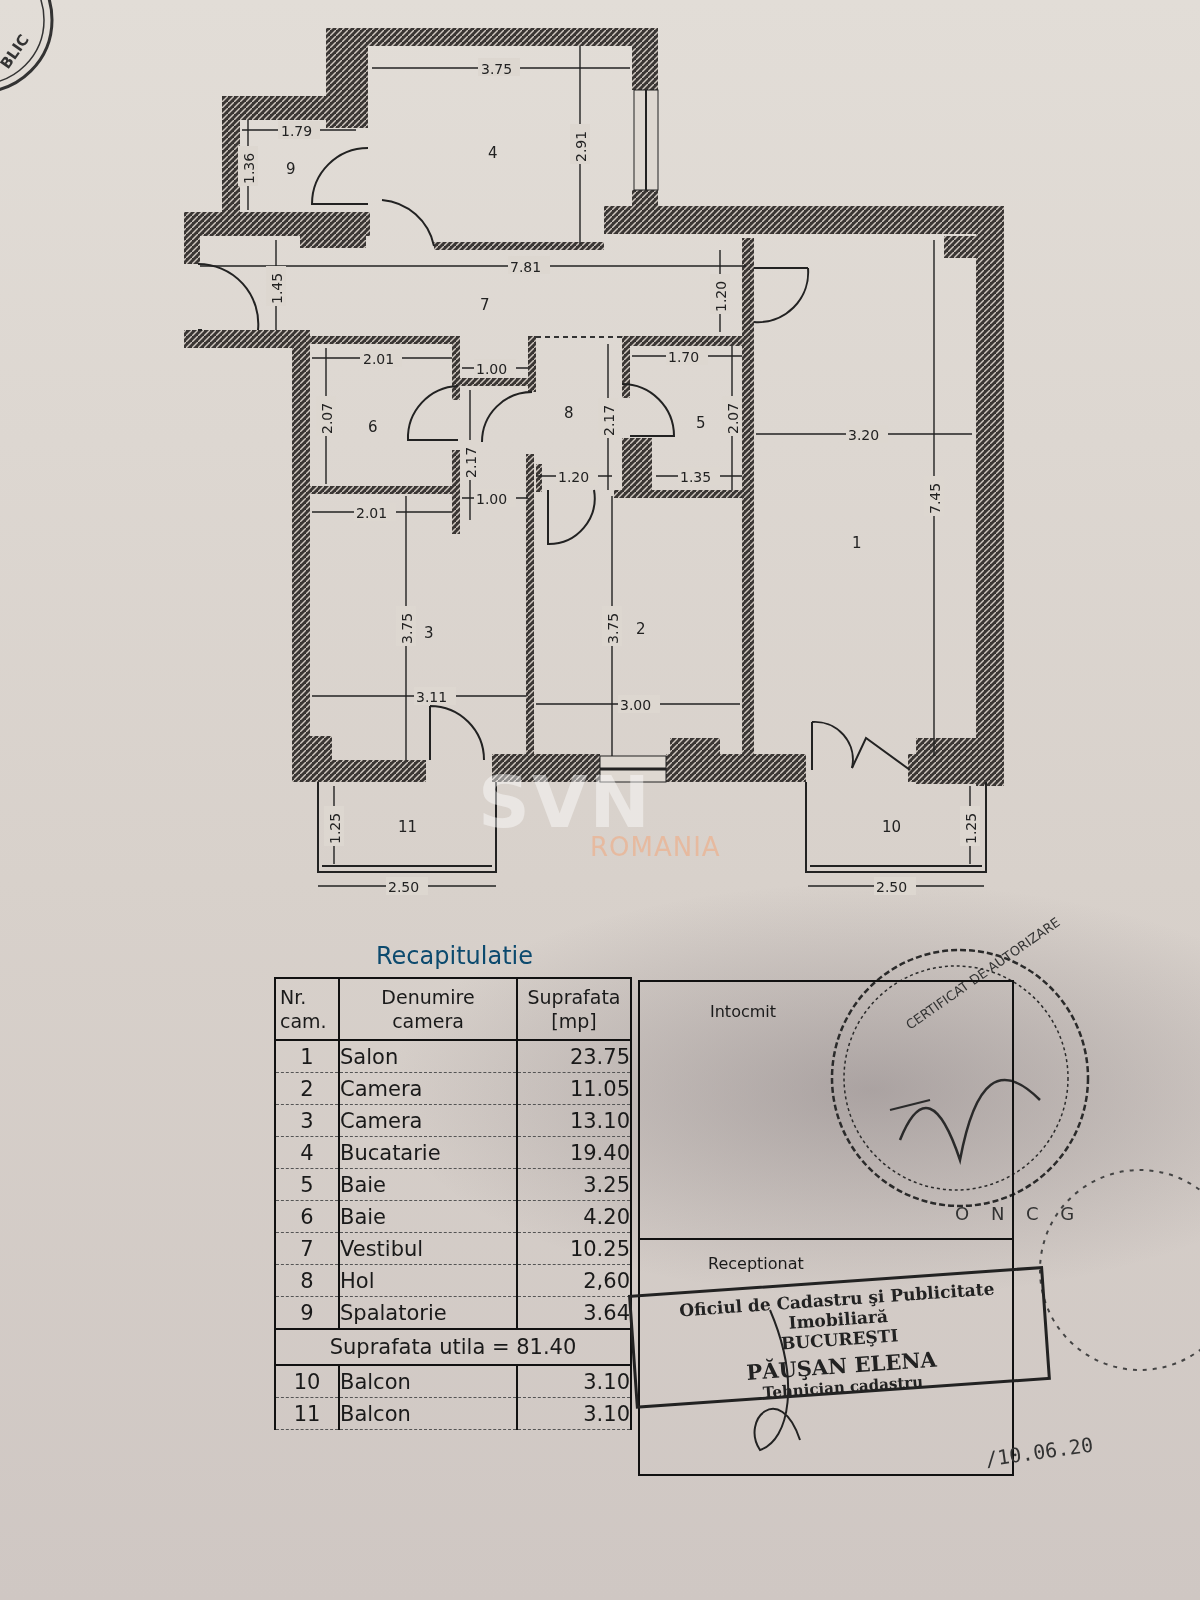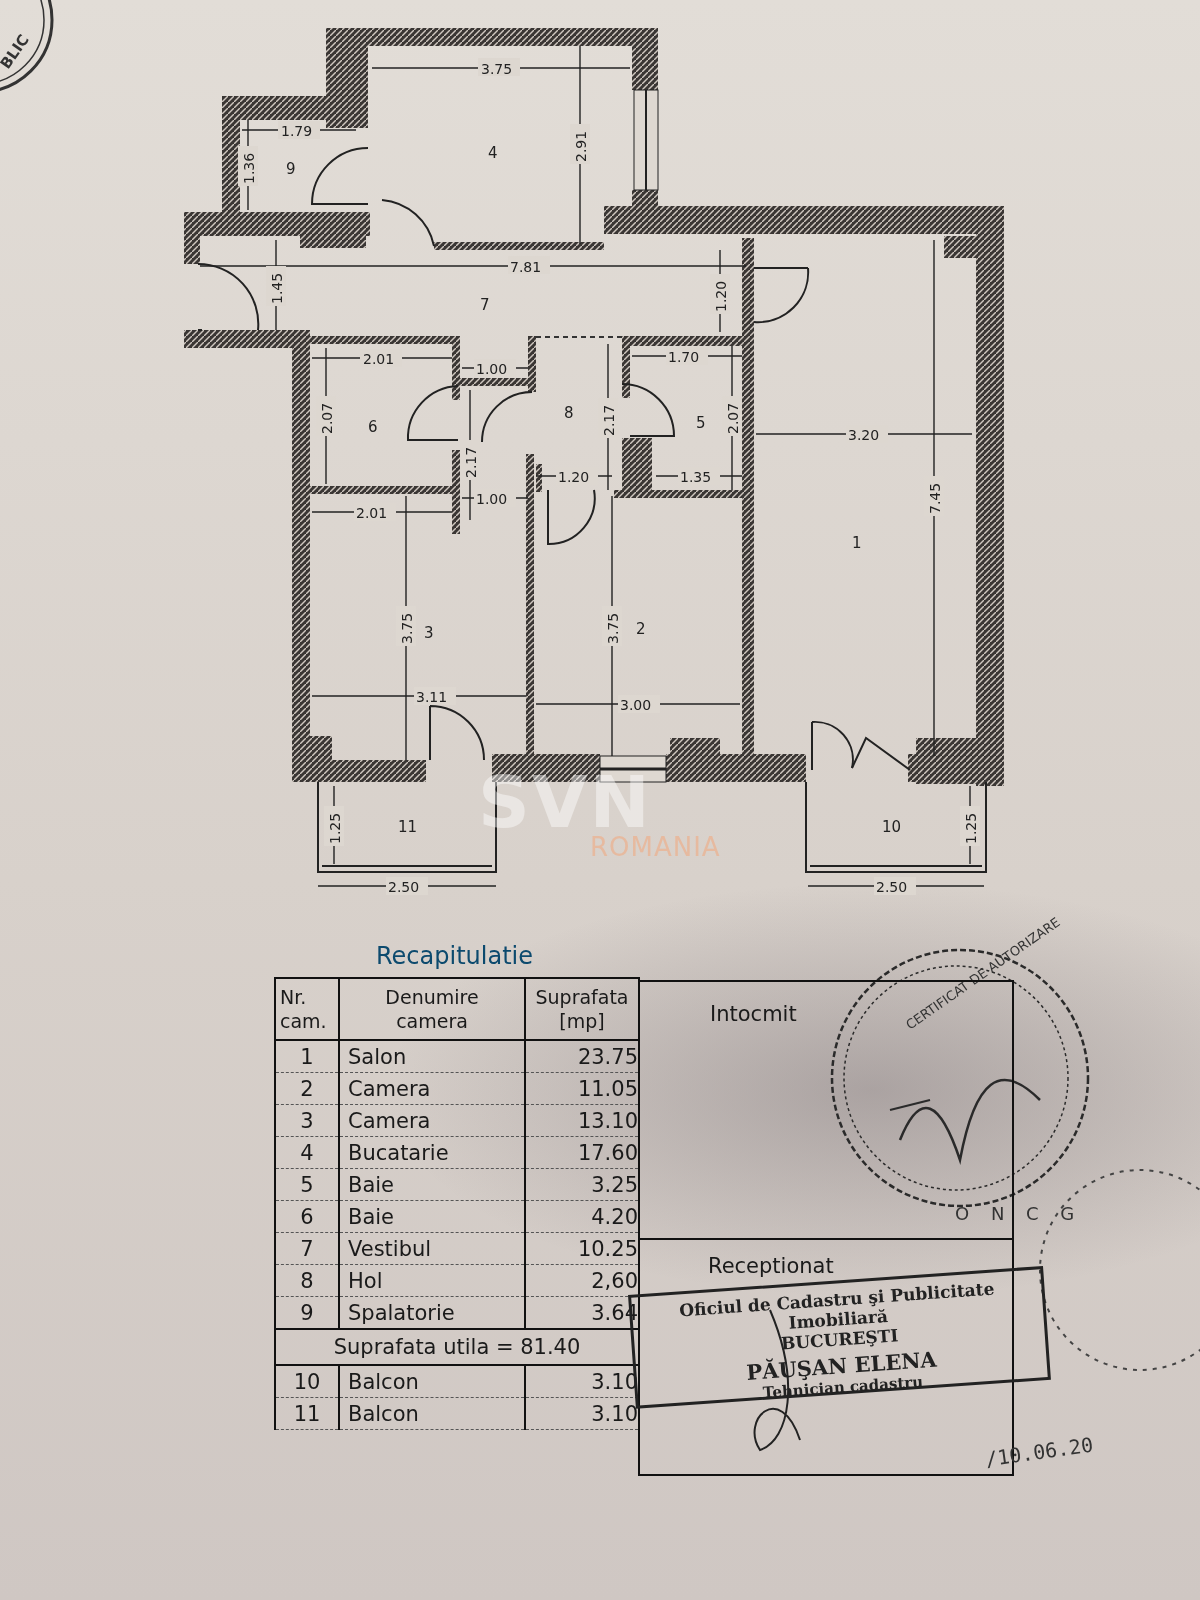--- a/index.html
+++ b/index.html
@@ -7,27 +7,27 @@
   .paper{position:absolute;left:0;top:0;width:1200px;height:1600px;background:linear-gradient(180deg,#e2ddd7 0%,#d8d1cb 55%,#cfc7c3 100%);}
   .shadow{position:absolute;left:380px;top:880px;width:820px;height:420px;background:radial-gradient(ellipse at 60% 50%,rgba(60,50,60,0.28),rgba(60,50,60,0) 70%);}
   svg.plan{position:absolute;left:0;top:0;}
   .dim{font-family:"DejaVu Sans",sans-serif;font-size:14px;fill:#222;}
   .lbl{font-family:"DejaVu Sans",sans-serif;font-size:15px;fill:#222;}
   .recap-title{position:absolute;left:376px;top:942px;font-size:24px;color:#0c4a6e;}
   table.recap{position:absolute;left:274px;top:977px;border-collapse:collapse;font-size:21px;}
   table.recap td,table.recap th{border-left:2px solid #111;border-right:2px solid #111;padding:0;height:31px;font-weight:normal;}
   table.recap th{border-top:2px solid #111;border-bottom:2px solid #111;height:60px;line-height:24px;font-size:19px;}
   table.recap td.n{width:62px;text-align:center;}
-  table.recap td.d{width:176px;padding-left:8px;}
+  table.recap td.d{width:176px;padding-left:0;}
   table.recap td.s{width:112px;text-align:right;}
   table.recap tr.row td{border-bottom:1px dashed #555;}
   table.recap tr.sum td{border-top:2px solid #111;border-bottom:2px solid #111;text-align:center;height:34px;margin-top:36px;}
   .sign{position:absolute;left:638px;top:980px;width:372px;height:492px;border:2px solid #111;}
   .sign .half{position:absolute;left:0;width:100%;border-bottom:2px solid #111;}
-  .sign .lab{position:absolute;font-size:21px;}
+  .sign .lab{position:absolute;font-size:16px;}
   .stamp-rect{position:absolute;left:628px;top:1295px;width:410px;height:108px;border:3px solid #222;transform:rotate(-4deg);transform-origin:left top;font-family:"DejaVu Serif",serif;color:#222;}
   .stamp-rect div{text-align:center;font-weight:bold;}
   .date{position:absolute;left:985px;top:1440px;font-family:"DejaVu Sans Mono",monospace;font-size:20px;color:#333;transform:rotate(-8deg);}
   .wm1{position:absolute;left:478px;top:760px;font-size:72px;color:rgba(255,255,255,0.45);font-weight:bold;letter-spacing:2px;}
   .wm2{position:absolute;left:590px;top:832px;font-size:26px;color:rgba(240,170,130,0.6);letter-spacing:1px;}
 </style>
 </head>
 <body>
 
 <div class="paper"></div>
@@ -266,21 +266,21 @@
         <td class="s">11.05</td>
       </tr>
   <tr class="row">
         <td class="n">3</td>
         <td class="d">Camera</td>
         <td class="s">13.10</td>
       </tr>
   <tr class="row">
         <td class="n">4</td>
         <td class="d">Bucatarie</td>
-        <td class="s">17.60</td>
+        <td class="s">19.40</td>
       </tr>
   <tr class="row">
         <td class="n">5</td>
         <td class="d">Baie</td>
         <td class="s">3.25</td>
       </tr>
   <tr class="row">
         <td class="n">6</td>
         <td class="d">Baie</td>
         <td class="s">4.20</td>

